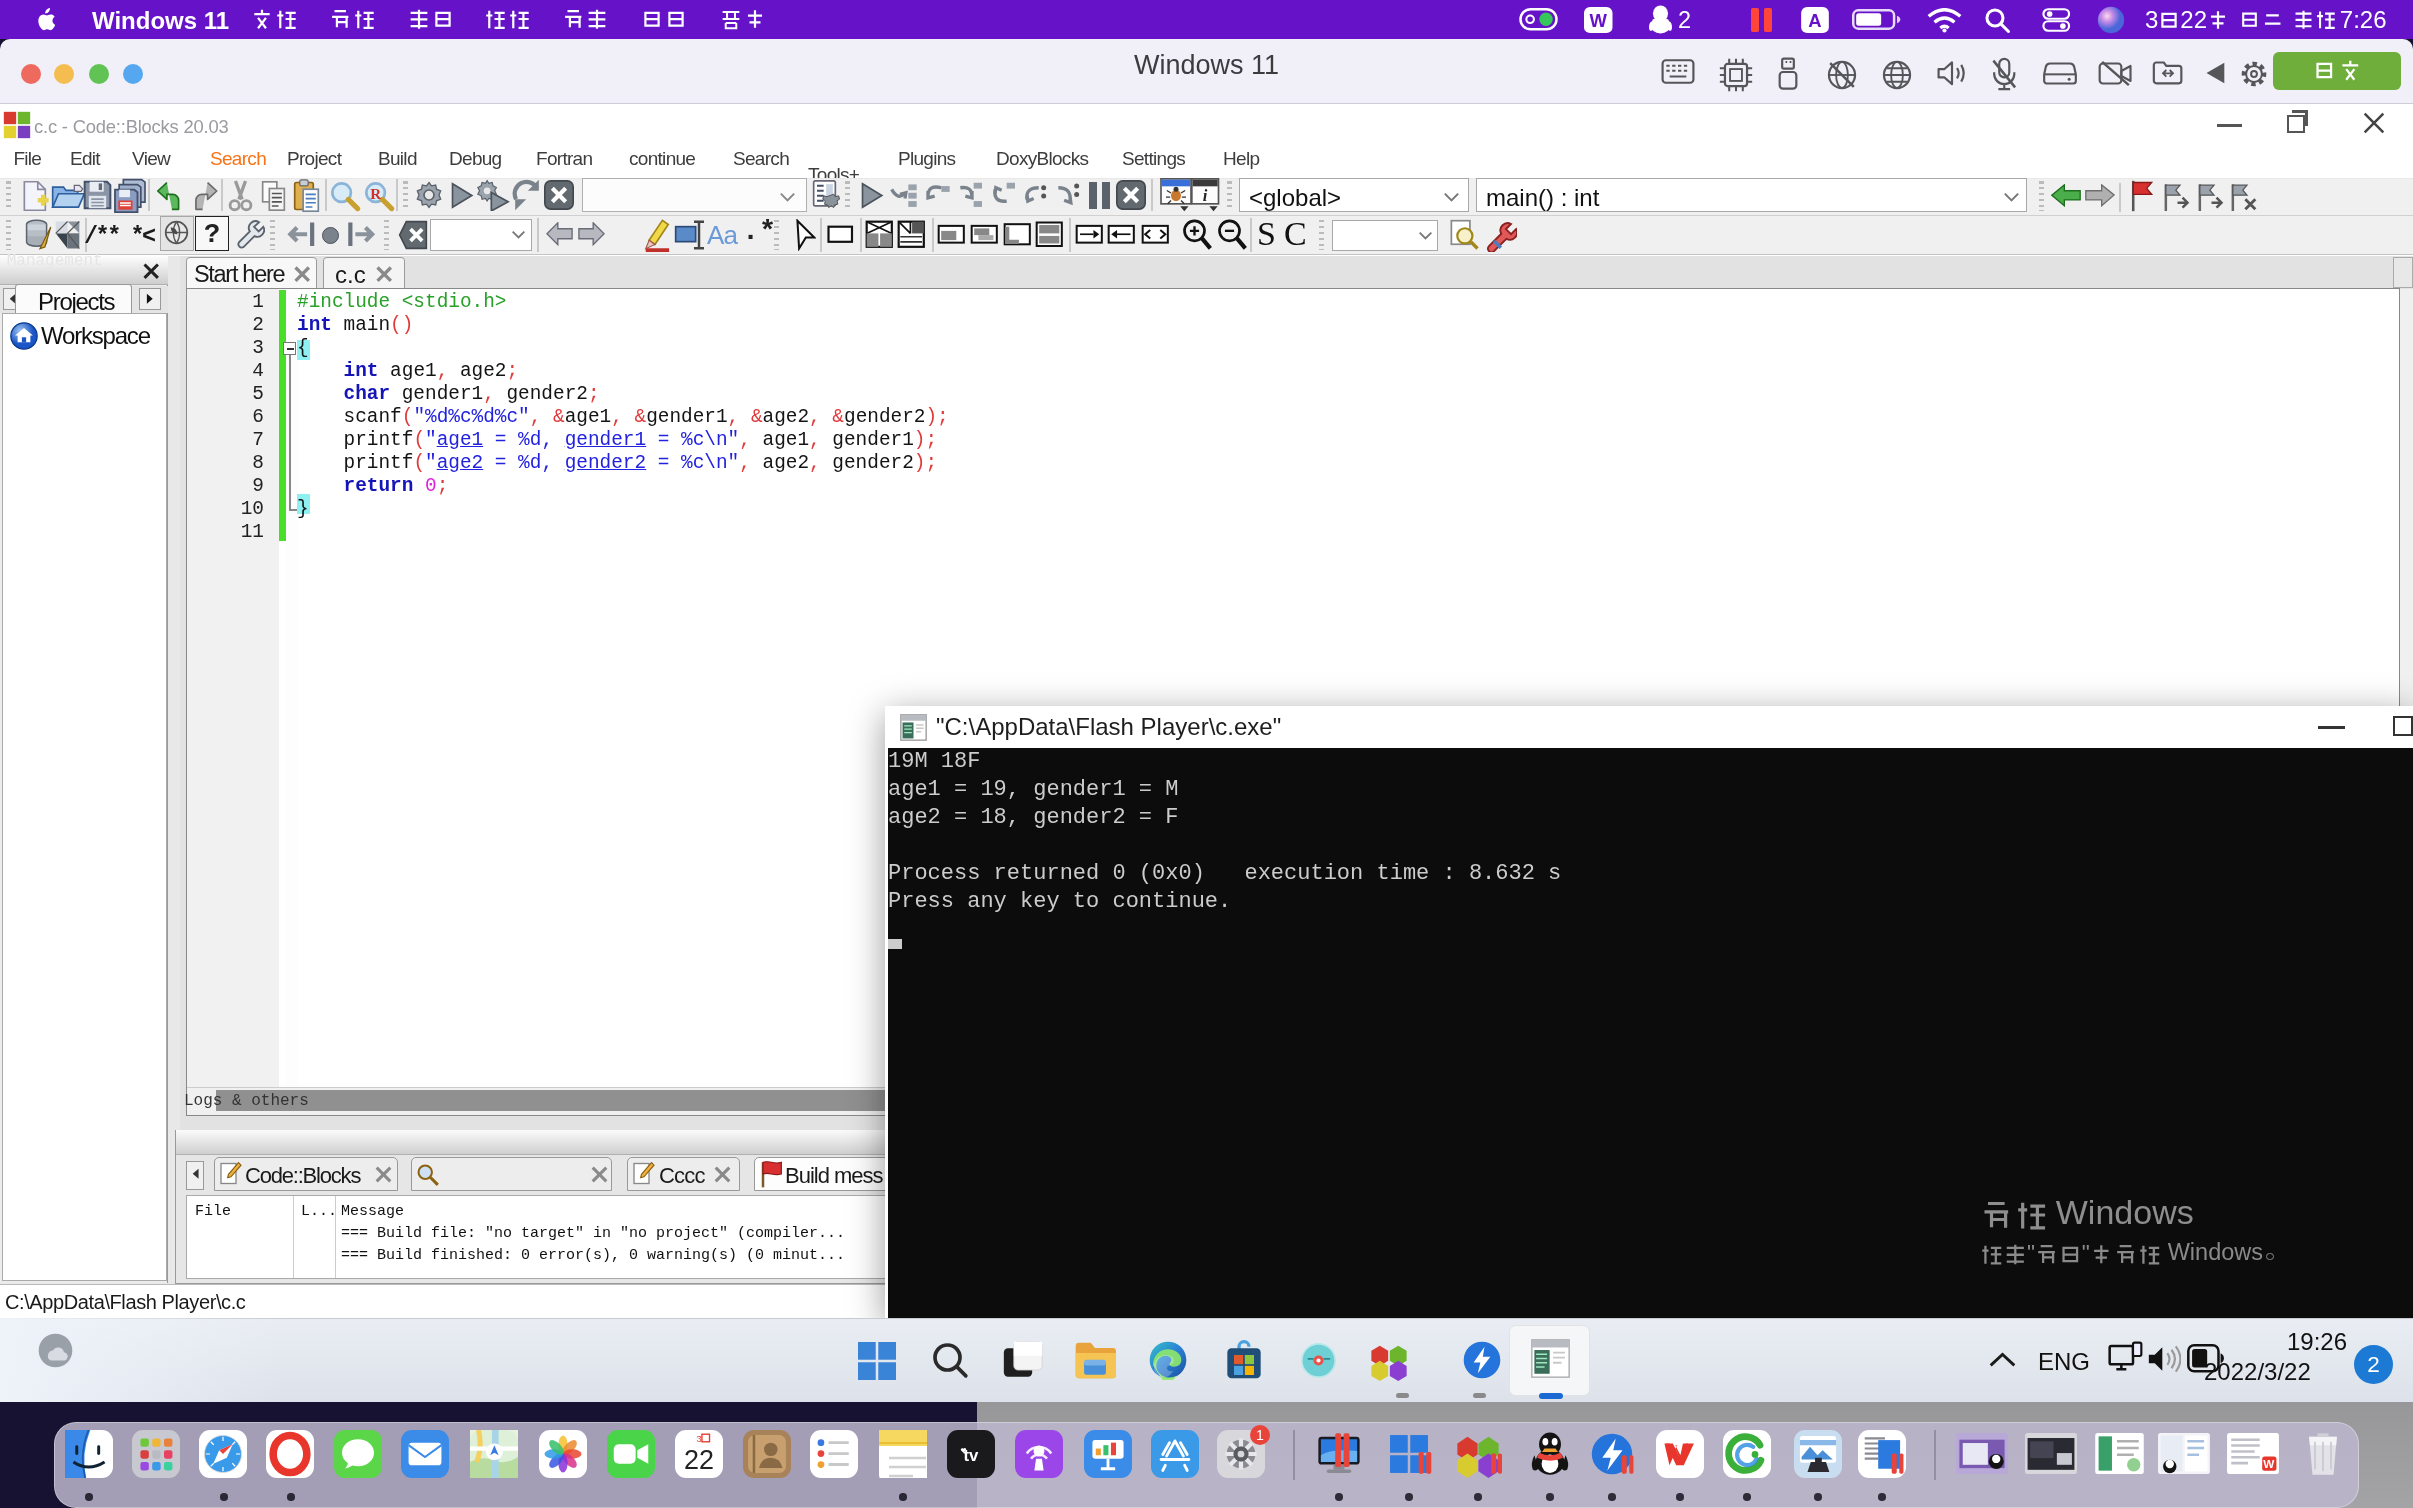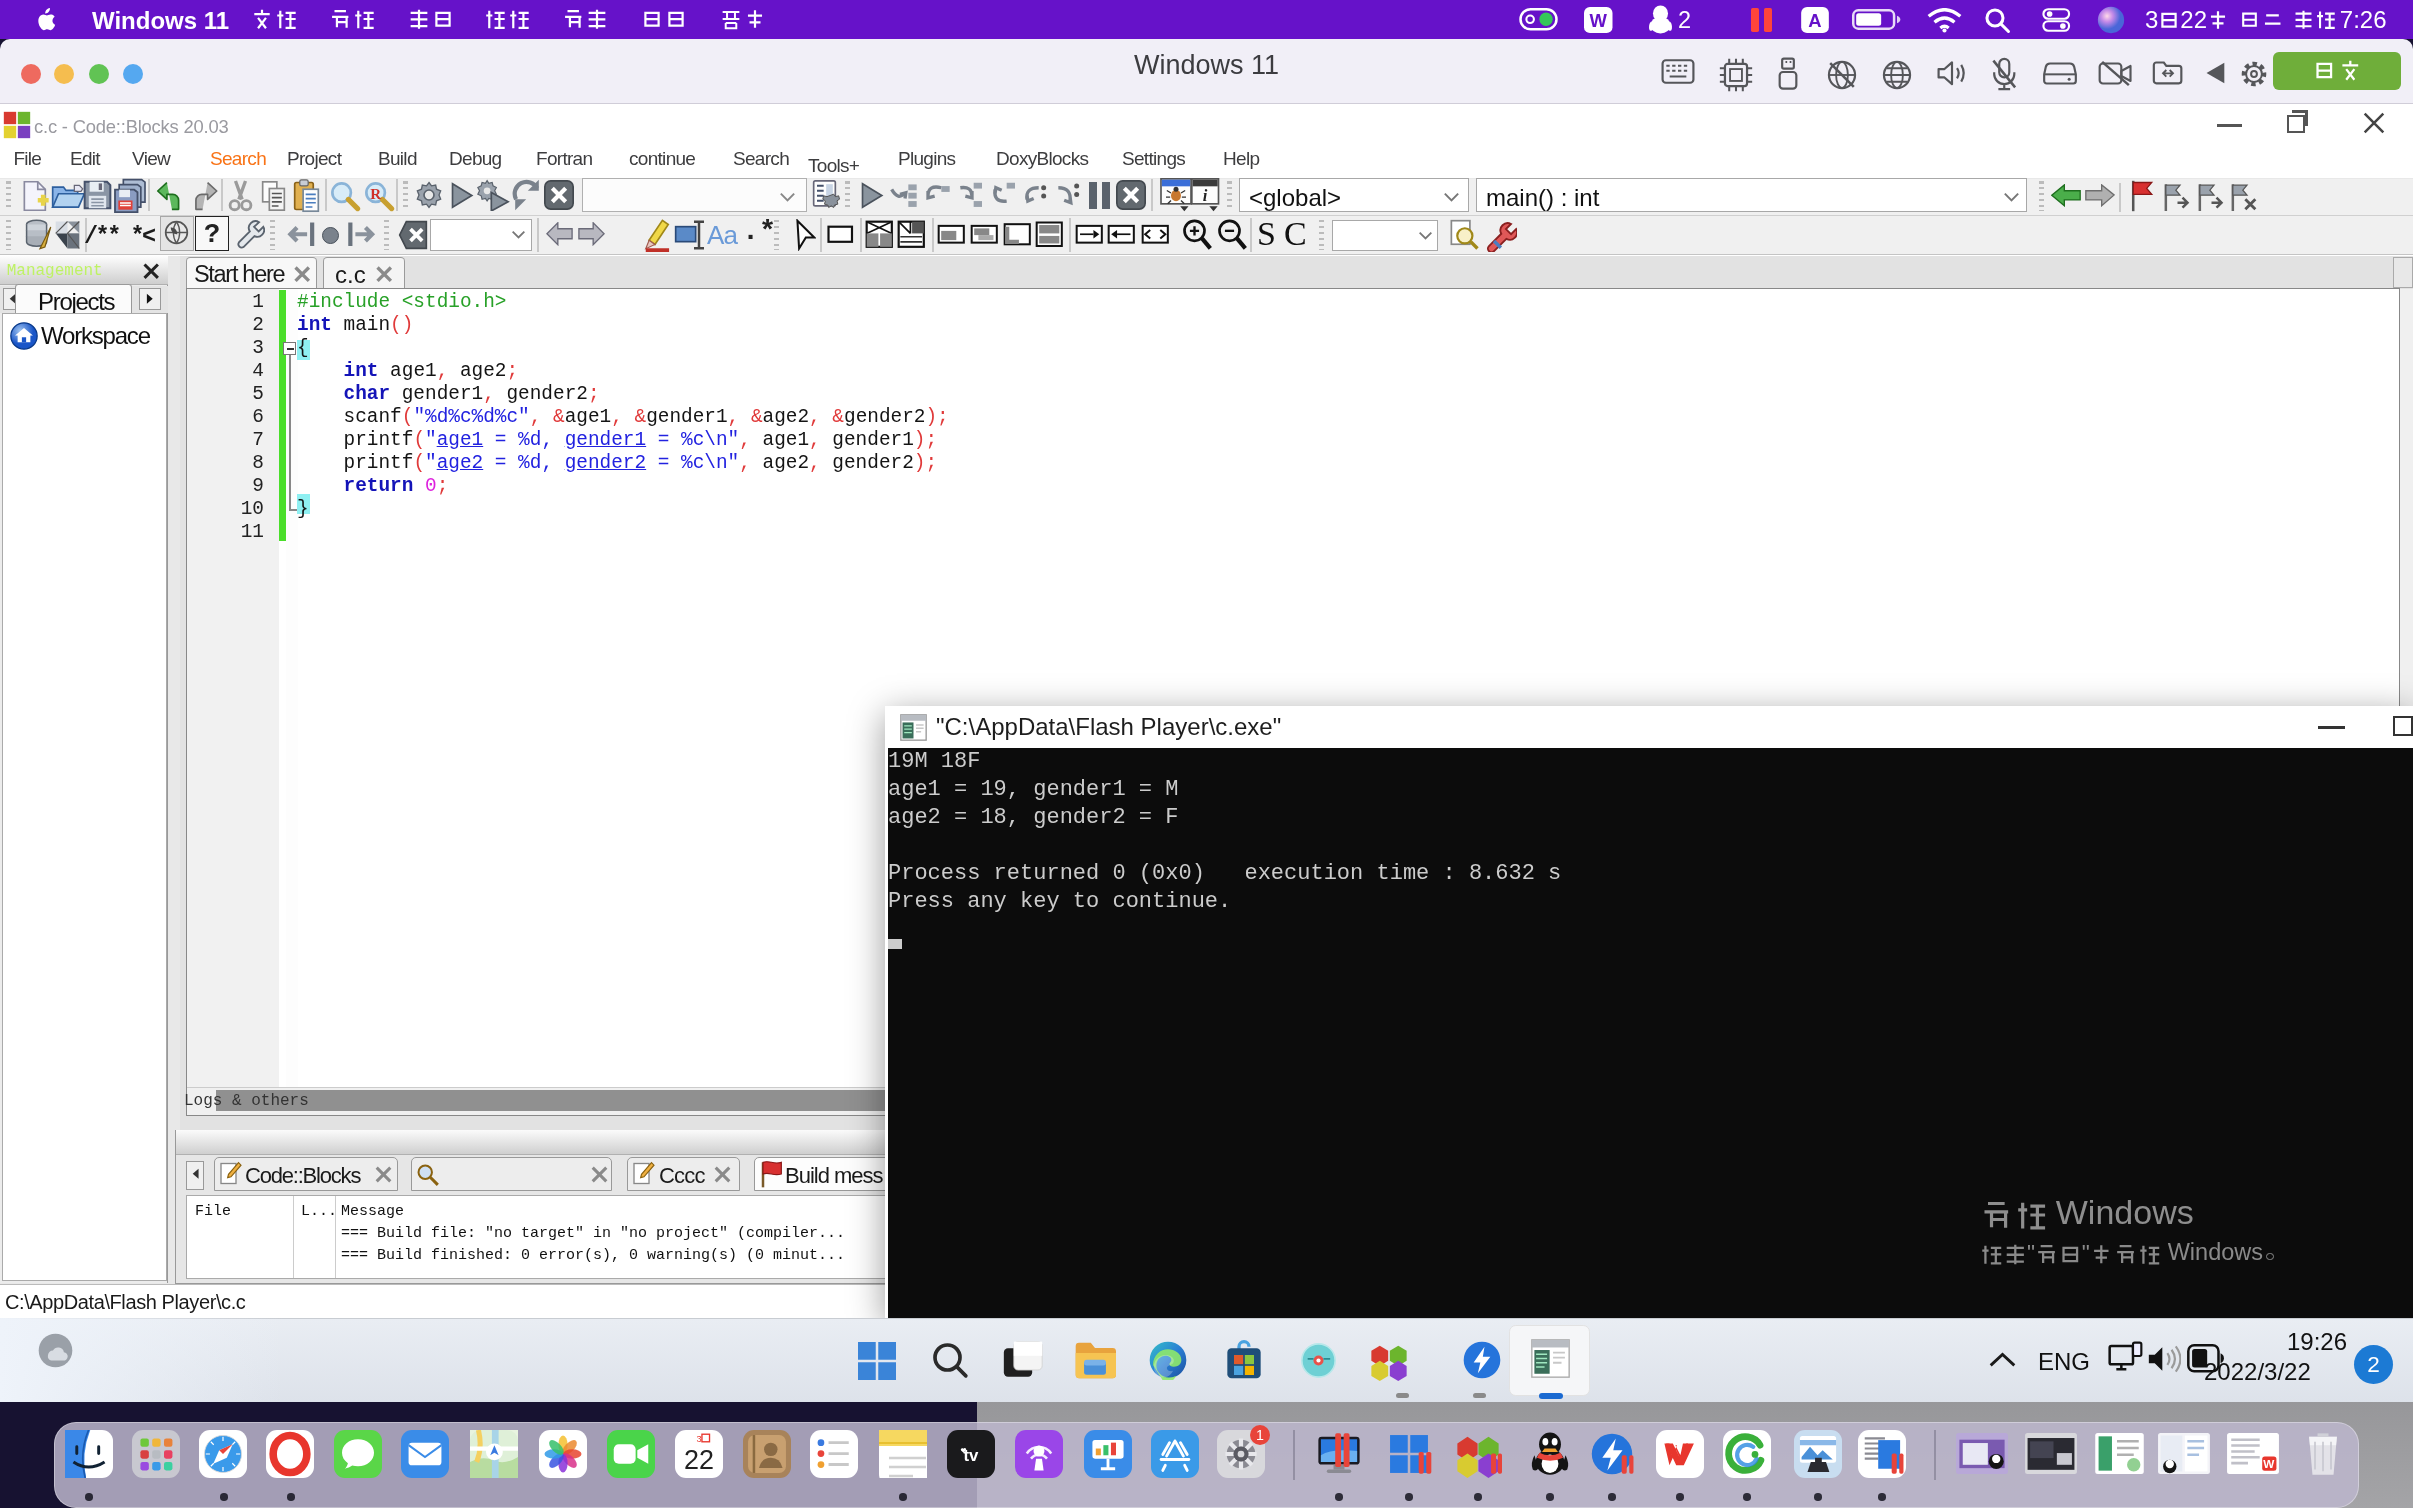--- a/index.html
+++ b/index.html
@@ -240,21 +240,21 @@
 <div class="a" style="left:13.4px;top:148px;font-size:19px;color:#3d3d3f;letter-spacing:-0.7px">File</div>
 <div class="a" style="left:70px;top:148px;font-size:19px;color:#3d3d3f;letter-spacing:-0.7px">Edit</div>
 <div class="a" style="left:132px;top:148px;font-size:19px;color:#3d3d3f;letter-spacing:-0.7px">View</div>
 <div class="a" style="left:210px;top:148px;font-size:19px;color:#f97316;letter-spacing:-0.7px">Search</div>
 <div class="a" style="left:287px;top:148px;font-size:19px;color:#3d3d3f;letter-spacing:-0.7px">Project</div>
 <div class="a" style="left:378px;top:148px;font-size:19px;color:#3d3d3f;letter-spacing:-0.7px">Build</div>
 <div class="a" style="left:449px;top:148px;font-size:19px;color:#3d3d3f;letter-spacing:-0.7px">Debug</div>
 <div class="a" style="left:536px;top:148px;font-size:19px;color:#3d3d3f;letter-spacing:-0.7px">Fortran</div>
 <div class="a" style="left:629px;top:148px;font-size:19px;color:#3d3d3f;letter-spacing:-0.7px">continue</div>
 <div class="a" style="left:733px;top:148px;font-size:19px;color:#3d3d3f;letter-spacing:-0.7px">Search</div>
-<div class="a" style="left:808px;top:155px;font-size:19px;color:#3d3d3f;letter-spacing:-0.7px">Tools+</div>
+<div class="a" style="left:808px;top:164px;font-size:19px;color:#3d3d3f;letter-spacing:-0.7px">Tools+</div>
 <div class="a" style="left:898px;top:148px;font-size:19px;color:#3d3d3f;letter-spacing:-0.7px">Plugins</div>
 <div class="a" style="left:996px;top:148px;font-size:19px;color:#3d3d3f;letter-spacing:-0.7px">DoxyBlocks</div>
 <div class="a" style="left:1122px;top:148px;font-size:19px;color:#3d3d3f;letter-spacing:-0.7px">Settings</div>
 <div class="a" style="left:1223px;top:148px;font-size:19px;color:#3d3d3f;letter-spacing:-0.7px">Help</div>
 <div class="a" style="left:0;top:178px;width:2413px;height:38px;background:#f0f0f0;border-top:0.8px solid #e8e8e8;border-bottom:0.8px solid #d0d0d0"></div>
 <div class="a" style="left:0;top:216px;width:2413px;height:39px;background:#f0f0f0;border-bottom:0.8px solid #c4c4c4"></div>
 <div class="a" style="left:5.9px;top:181px;width:5px;height:28.5px;background:repeating-linear-gradient(180deg,#bbb 0 2.5px,transparent 2.5px 5.9px)"></div>
 <svg class="a" style="left:21px;top:180px" width="28.5" height="32" viewBox="0 0 34 38">
 <path d="M4 2h16l9 9v25H4z" fill="#f4f4fc" stroke="#8a8aa0" stroke-width="2"></path>
     <path d="M20 2v9h9" fill="none" stroke="#8a8aa0" stroke-width="2"></path>
@@ -582,21 +582,21 @@
 <circle cx="20" cy="20" r="9" fill="#f8f0c8" stroke="#a08818" stroke-width="2.6"></circle>
     <path d="M27 27l8 8" stroke="#a08818" stroke-width="4"></path>
   </svg>
 <svg class="a" style="left:1483px;top:218px" width="34" height="34" viewBox="0 0 40 40">
 <path d="M33 7a8.5 8.5 0 00-11.5 11.5L7 33a4 4 0 006 6l14.5-14.5A8.5 8.5 0 0039 13l-6 6-6-6z" fill="#e05858" stroke="#8a2020" stroke-width="2.2"></path>
 <path d="M13 27l8 8" stroke="#4a7ec0" stroke-width="4"></path>
   </svg>
 <div class="a" style="left:0;top:256px;width:2413px;height:1028px;background:#e8e8e8"></div>
 <div class="a" style="left:0;top:256px;width:168px;height:1027px;background:#ececec;border-right:1.7px solid #999"></div>
 <div class="a" style="left:0;top:256px;width:168px;height:29px;background:linear-gradient(180deg,#fdfdfd,#cecece);border-bottom:0.8px solid #b0b0b0"></div>
-<div class="a mono" style="left:6.7px;top:262px;font-size:16px;color:#bef264">Management</div>
+<div class="a mono" style="left:6.7px;top:252px;font-size:16px;color:#e5e5e5">Management</div>
 <svg class="a" style="left:142px;top:262px" width="18.4" height="18.4" viewBox="0 0 22 22">
     <path d="M3 3l16 16M19 3L3 19" stroke="#222" stroke-width="3.6"></path>
   </svg>
 <div class="a" style="left:0;top:286px;width:168px;height:27px;background:#e4e4e4"></div>
 <div class="a" style="left:2.5px;top:288px;width:18.4px;height:22px;background:#f0f0f0;border:0.8px solid #999"></div>
 <svg class="a" style="left:7.5px;top:293px" width="8.4" height="11.7" viewBox="0 0 10 14">
     <path d="M9 1L2 7l7 6z" fill="#333"></path>
   </svg>
 <div class="a" style="left:139px;top:288px;width:22px;height:22px;background:#f0f0f0;border:0.8px solid #999"></div>
 <svg class="a" style="left:146px;top:293px" width="8.4" height="11.7" viewBox="0 0 10 14">

